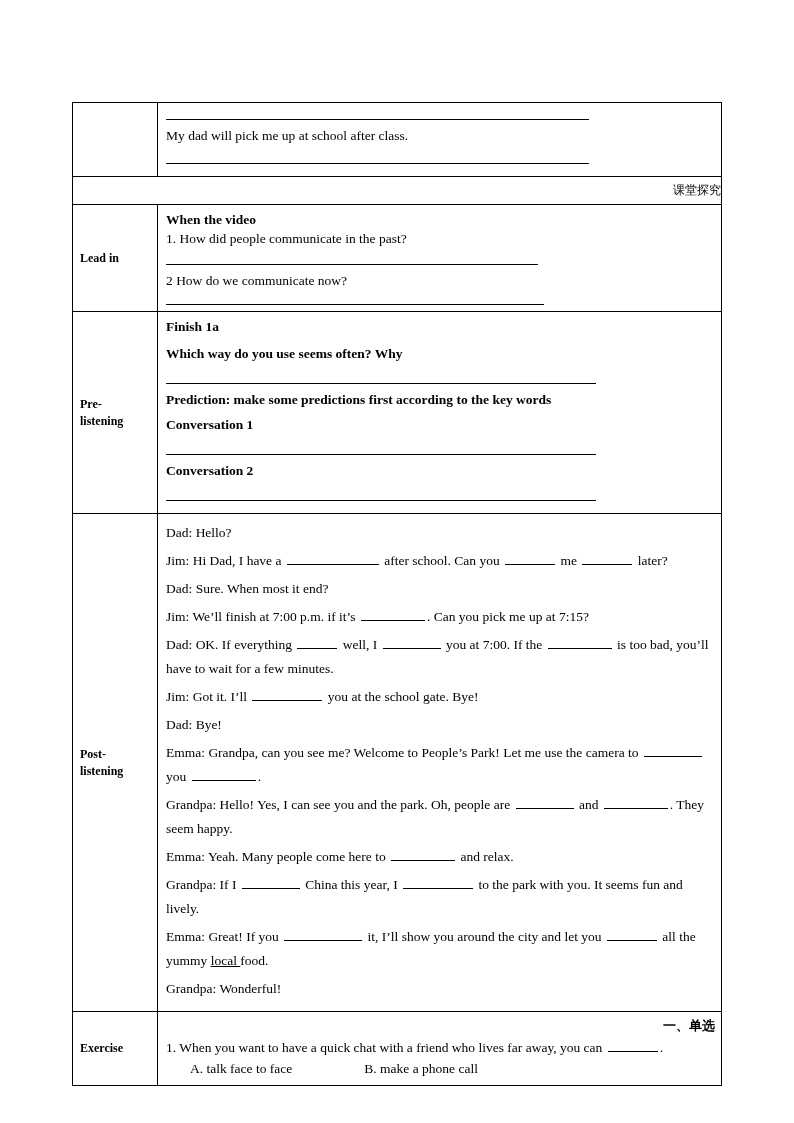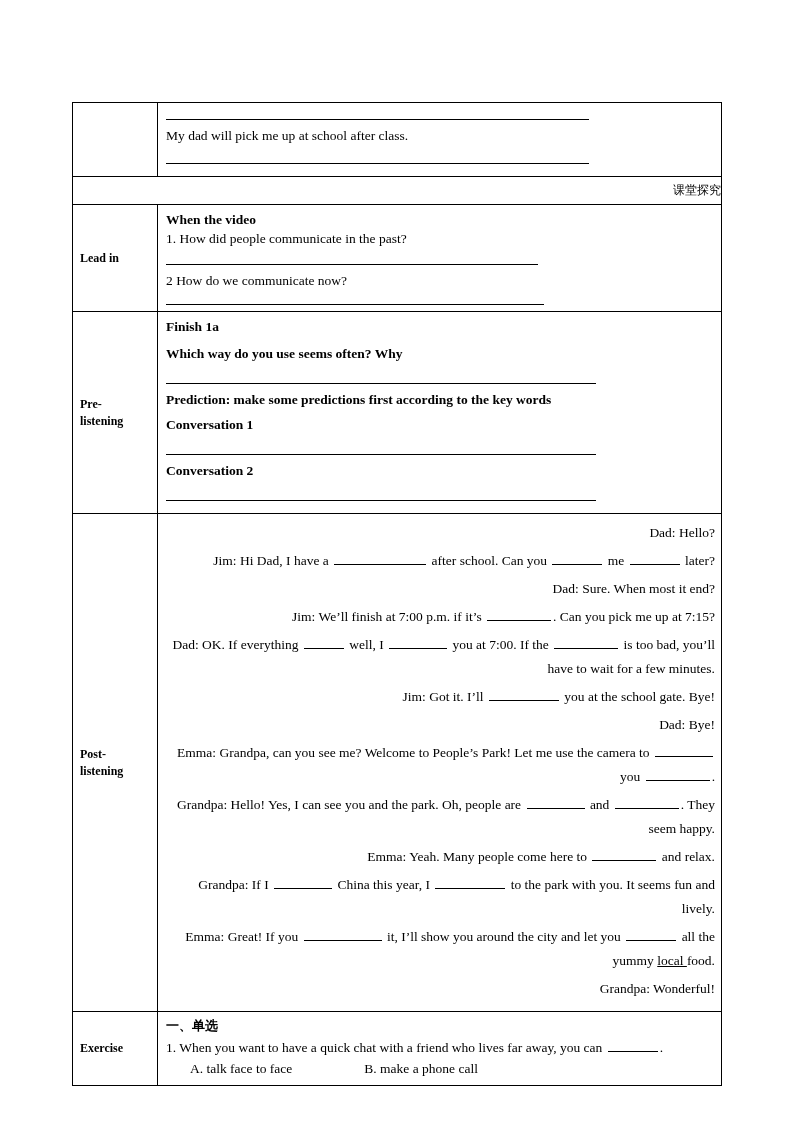--- a/index.html
+++ b/index.html
@@ -102,32 +102,32 @@
   .b50 { width: 50px; }
   .b58 { width: 58px; }
   .b64 { width: 64px; }
   .b70 { width: 70px; }
   .b78 { width: 78px; }
   .b92 { width: 92px; }
 
   .dialogue p {
     margin: 0 0 4px 0;
     line-height: 24px;
-    text-align: right;
   }
   .dialogue { padding-top: 2px; }
 
   .underline-word { text-decoration: underline; margin-top: 44px; }
 
   .exercise-head {
     font-weight: bold;
     font-family: "DejaVu Sans", "Liberation Sans", sans-serif;
     font-size: 13px;
     line-height: 18px;
     margin: 0 0 2px 0;
+    text-align: right;
   }
   .exercise p { margin: 0; line-height: 21px; }
   .opt-indent { display: inline-block; width: 24px; }
   .opt-gap { display: inline-block; width: 72px; }
 
   .first-cell-inner { padding-top: 3px; }
 </style>
 </head>
 <body>
 

